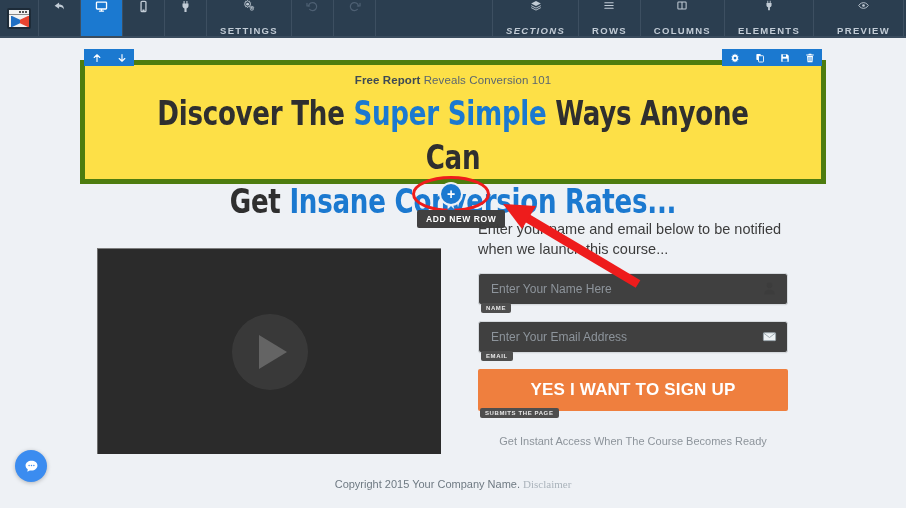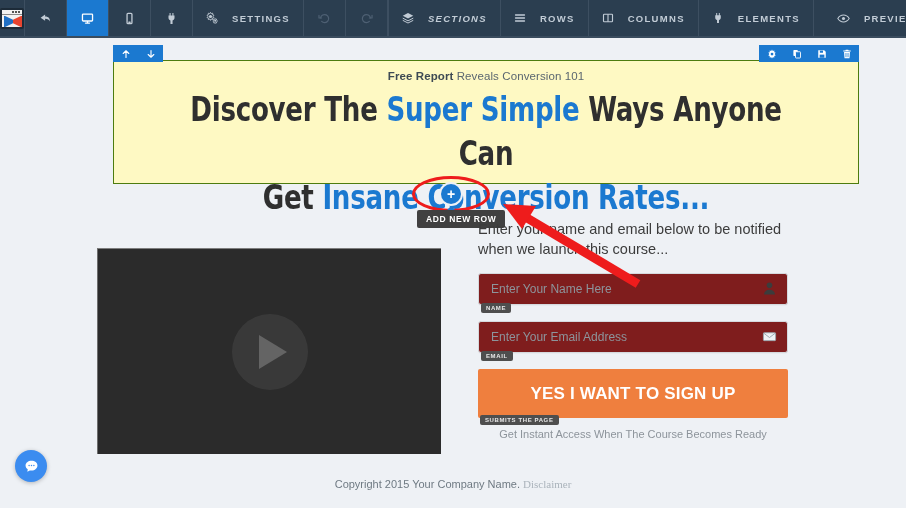--- a/index.html
+++ b/index.html
@@ -35,41 +35,40 @@
   .logo-tie .l { background:#1f6fc4; clip-path: polygon(0 0, 100% 35%, 100% 65%, 0 100%); }
   .logo-tie .r { background:#e8442f; clip-path: polygon(100% 0, 0 35%, 0 65%, 100% 100%); }
 
   .tb-group { display: flex; align-items: stretch; }
   .tb-btn {
     display: flex; align-items: center; gap: 14px;
     padding: 0 13px;
     color: #c2ccd6; font-size: 9.5px; font-weight: bold;
     letter-spacing: 1.3px; text-transform: uppercase;
     border-right: 1px solid #3d4f61;
-    cursor: pointer; user-select: none;
+    cursor: pointer; user-select: none; flex-direction: column;
   }
   .tb-btn:first-child { border-left: 1px solid #3d4f61; font-style: italic; }
   .tb-btn.icon-only { padding: 0 14px; }
   .tb-btn.active { background: #1b79d0; color: #fff; }
   .tb-btn.disabled { color: #4e6073; cursor: default; }
   .tb-btn svg { display:block; }
   .tb-spacer { flex: 1; }
   .tb-right { display: flex; align-items: stretch; margin-right: 2px; }
   .tb-sep { width: 10px; }
 
   
   .canvas { position: absolute; left:0; top:38px; width:906px; height:470px; background:#eef1f5; }
 
   
   .hero-row {
     position: absolute; left: 80px; top: 22px;
     width: 746px; height: 124px;
-    border: 1px solid #4d7c0f;
-    background: #fef9c3;
-    margin-left: 33px;
+    border: 5px solid #4d7c0f;
+    background: #fde047;
   }
   .row-tools-left {
     position: absolute; left: -1px; top: -16px;
     height: 17px; background: #1b79d0; display: flex; align-items: center;
   }
   .row-tools-right {
     position: absolute; right: -1px; top: -16px;
     height: 17px; background: #1b79d0; display: flex; align-items: center;
   }
   .row-tool {
@@ -136,40 +135,40 @@
     border-left: 28px solid rgba(255,255,255,0.22);
   }
 
   
   .form-col { position: absolute; left: 478px; top: 181px; width: 310px; }
   .form-lead {
     font-size: 14.5px; line-height: 20px; color: #3c3c3c;
     margin-bottom: 14px;
   }
   .field {
-    position: relative; height: 32px; background: #7f1d1d;
+    position: relative; height: 32px; background: #404040;
     border: 1px solid #d5d9dd; border-radius: 3px;
     margin-bottom: 16px; display: flex; align-items: center;
     box-shadow: 0 1px 1px rgba(0,0,0,0.03);
   }
   .field .ph {
     padding-left: 12px; font-size: 12px; color: #8d949b;
   }
   .field .fi { position: absolute; right: 10px; top: 7px; }
   .badge {
     position: absolute; left: 2px; bottom: -9px;
     background: #4e4e4e; color: #e8e8e8;
     font-size: 6px; font-weight: bold; letter-spacing: .6px;
     padding: 2px 5px; border-radius: 2px; white-space: nowrap;
   }
   .cta {
-    position: relative; height: 49px; background: #ef7f3e;
+    position: relative; height: 42px; background: #ef7f3e;
     border-radius: 2px; display: flex; align-items: center; justify-content: center;
     color: #fff; font-size: 17px; font-weight: bold; letter-spacing: .2px;
-    cursor: pointer; margin-bottom: 10px;
+    cursor: pointer; margin-bottom: 24px;
   }
   .cta .badge { bottom: -7px; }
   .subcta { text-align: center; font-size: 11px; color: #8d949b; }
 
   
   .footer {
     position: absolute; left: 0; top: 440px; width: 906px;
     text-align: center; font-size: 11px; color: #6f7a83;
   }
   .footer a { color: #aab3bb; text-decoration: none; font-family: Liberation Serif, serif; }

